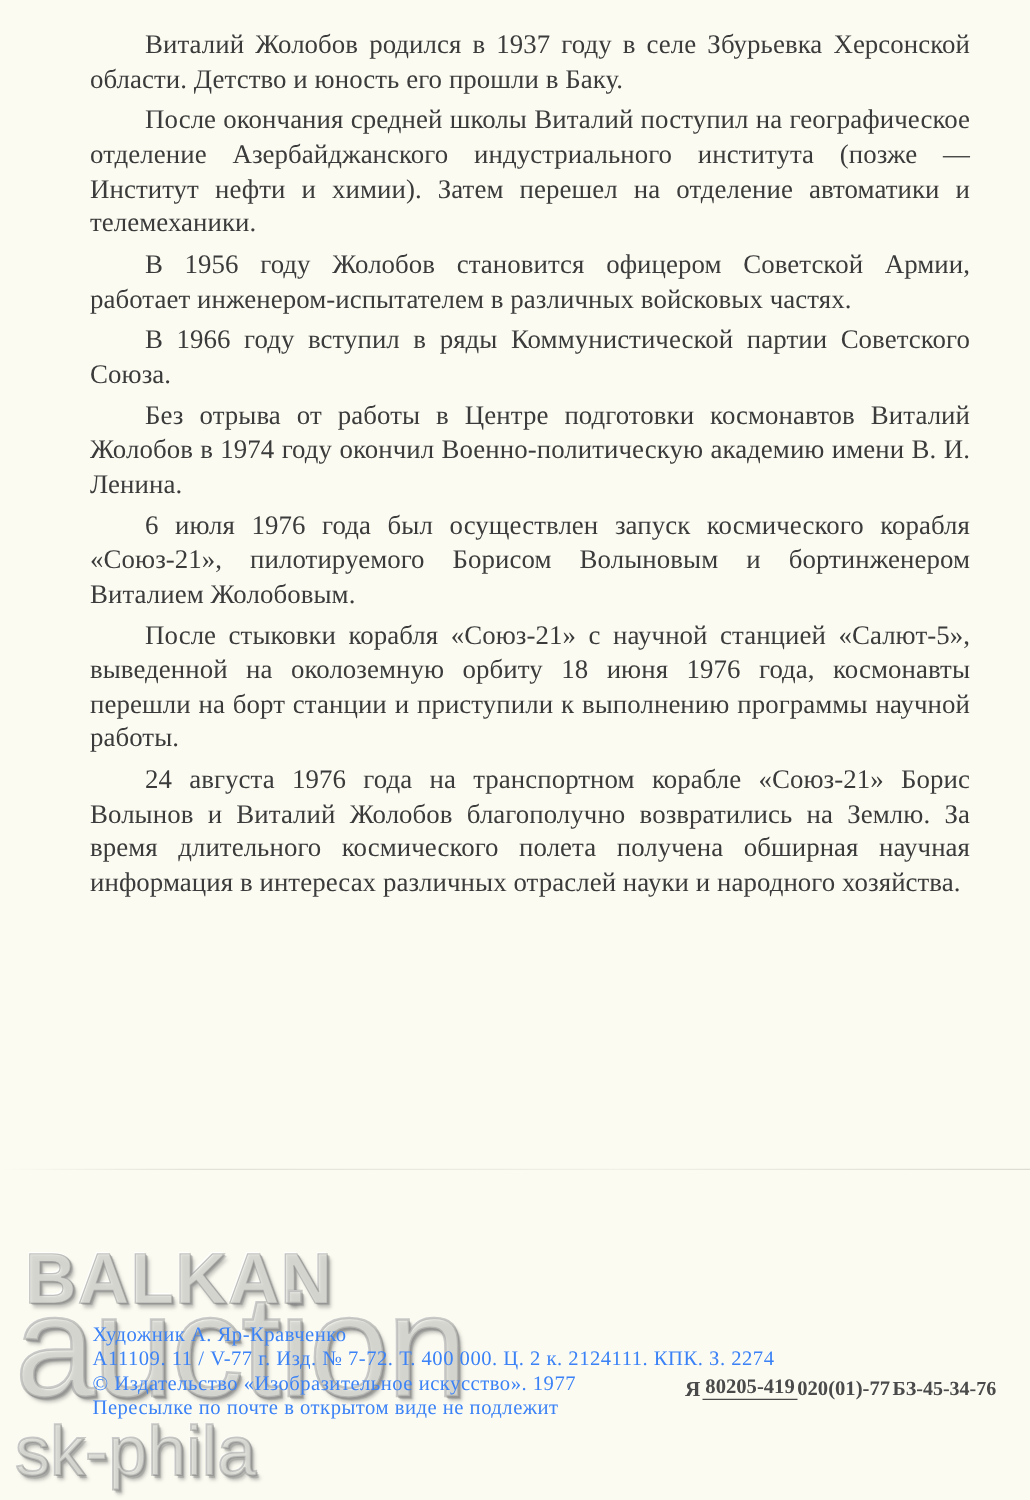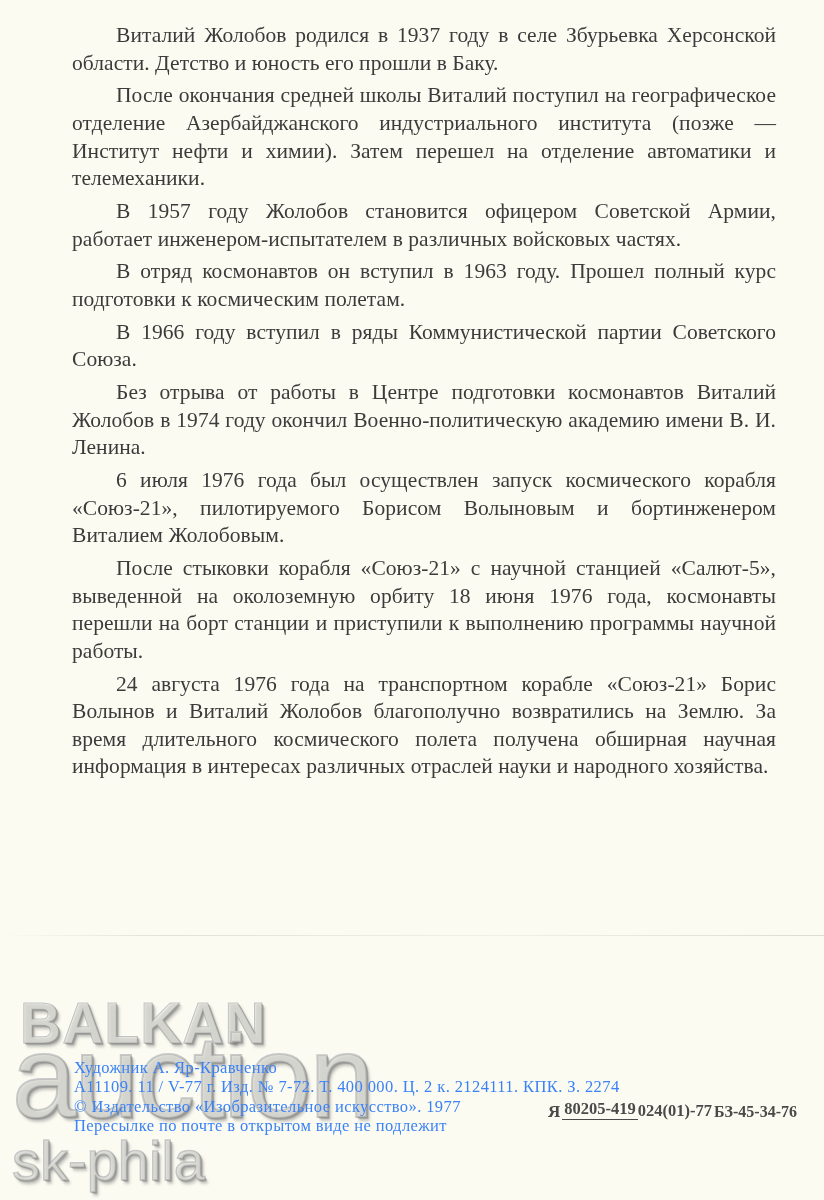--- a/index.html
+++ b/index.html
@@ -131,22 +131,21 @@
     }
   </style>
 </head>
 <body>
 
 <div class="page">
 
   <div class="bio">
     <p>Виталий Жолобов родился в 1937 году в селе Збурьевка Херсонской области. Детство и юность его прошли в Баку.</p>
     <p>После окончания средней школы Виталий поступил на географическое отделение Азербайджанского индустриального института (позже — Институт нефти и химии). Затем перешел на отделение автоматики и телемеханики.</p>
-    <p>В 1957 году Жолобов становится офицером Советской Армии, работает инженером-испытателем в различных войсковых частях.</p>
-    <p>В отряд космонавтов он вступил в 1963 году. Прошел полный курс подготовки к космическим полетам.</p>
+    <p>В 1956 году Жолобов становится офицером Советской Армии, работает инженером-испытателем в различных войсковых частях.</p>
     <p>В 1966 году вступил в ряды Коммунистической партии Советского Союза.</p>
     <p>Без отрыва от работы в Центре подготовки космонавтов Виталий Жолобов в 1974 году окончил Военно-политическую академию имени В. И. Ленина.</p>
     <p>6 июля 1976 года был осуществлен запуск космического корабля «Союз-21», пилотируемого Борисом Волыновым и бортинженером Виталием Жолобовым.</p>
     <p>После стыковки корабля «Союз-21» с научной станцией «Салют-5», выведенной на околоземную орбиту 18 июня 1976 года, космонавты перешли на борт станции и приступили к выполнению программы научной работы.</p>
     <p>24 августа 1976 года на транспортном корабле «Союз-21» Борис Волынов и Виталий Жолобов благополучно возвратились на Землю. За время длительного космического полета получена обширная научная информация в интересах различных отраслей науки и народного хозяйства.</p>
   </div>
 
   <div class="wm wm-balkan">BALKAN</div>
   <div class="wm wm-auction">auction</div>
   <div class="wm wm-skphila">sk-phila</div>
@@ -155,19 +154,19 @@
     <div class="line">Художник А. Яр-Кравченко</div>
     <div class="line">А11109. 11 / V-77 г. Изд. № 7-72. Т. 400 000. Ц. 2 к. 2124111. КПК. З. 2274</div>
     <div class="line">© Издательство «Изобразительное искусство». 1977</div>
     <div class="line">Пересылке по почте в открытом виде не подлежит</div>
   </div>
 
   <div class="catalog">
     <span class="prefix">Я</span>
     <span class="frac">
       <span class="num">80205-419</span>
-      <span class="den">024(01)-77</span>
+      <span class="den">020(01)-77</span>
     </span>
     <span class="suffix">БЗ-45-34-76</span>
   </div>
 
   <div class="edge"></div>
 </div>
 
 </body></html>

